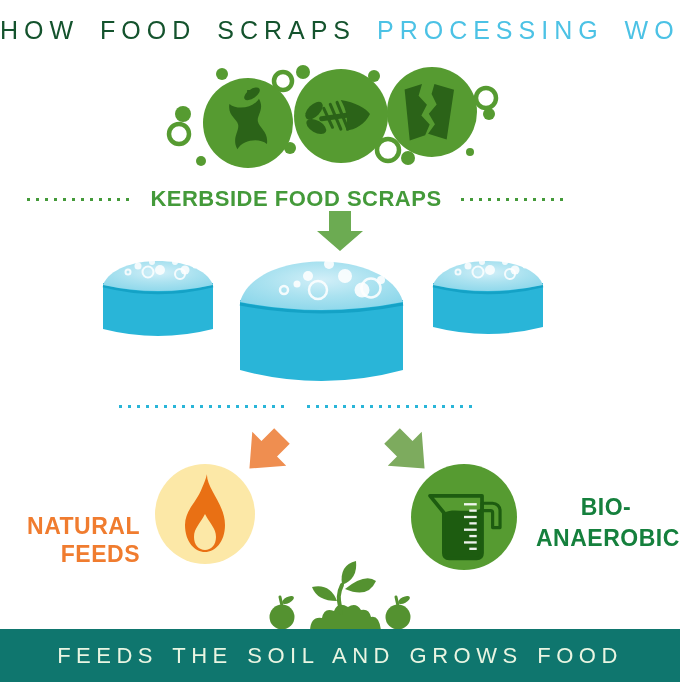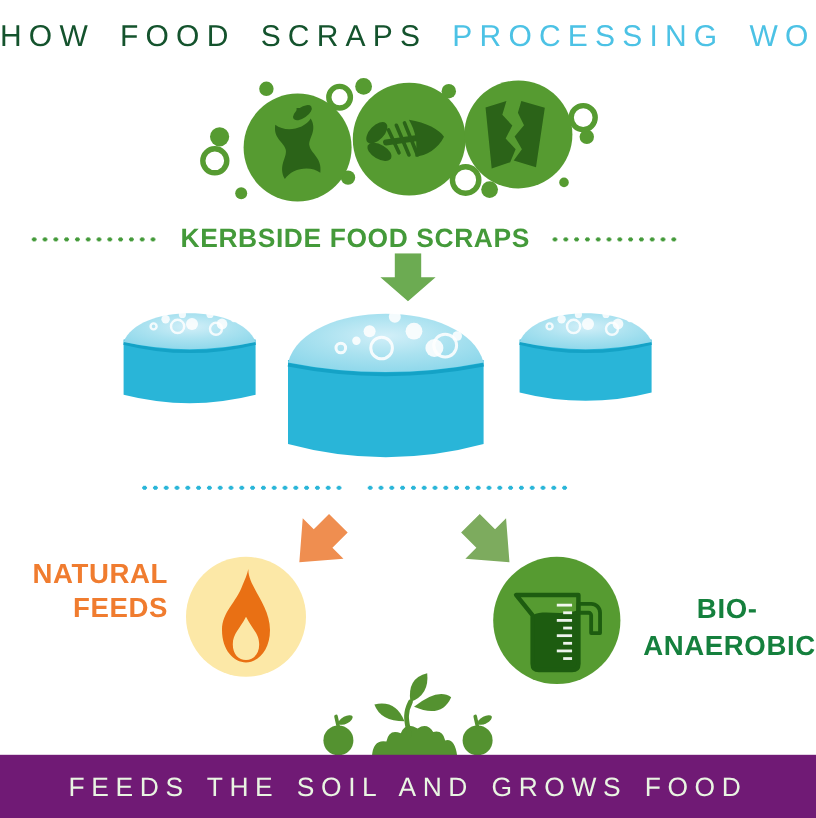--- a/index.html
+++ b/index.html
@@ -26,41 +26,41 @@
     background-image:radial-gradient(circle,currentColor 1.7px,transparent 2px);
     background-size:9px 5px;background-repeat:repeat-x;background-position:left center;
   }
   .stage-label{
     font-size:22px;font-weight:700;letter-spacing:0.5px;white-space:nowrap;
   }
   
   .art{position:absolute;left:0;}
   
   .heat-text{
-    position:absolute;left:18px;top:464px;width:122px;text-align:right;
+    position:absolute;left:18px;top:512px;width:122px;text-align:right;
     color:#f07c2f;font-size:23px;font-weight:700;line-height:28px;letter-spacing:0.5px;
   }
   .fert-text{
     position:absolute;left:536px;top:492px;width:140px;text-align:center;
     color:#15803d;font-size:23px;font-weight:700;line-height:31px;letter-spacing:0.5px;
   }
   .heat-text span,.fert-text span{display:block;}
   
   .flame-badge{
     position:absolute;left:155px;top:464px;width:100px;height:100px;border-radius:50%;
     background:#fce8a7;
   }
   .fert-badge{
     position:absolute;left:411px;top:464px;width:106px;height:106px;border-radius:50%;
     background:#569b31;
   }
   .flame-badge svg,.fert-badge svg{position:absolute;left:0;top:0;width:100%;height:100%;}
   
   .banner{
-    position:absolute;left:0;top:629px;width:680px;height:53px;background:#701a75;
+    position:absolute;left:0;top:629px;width:680px;height:53px;background:#0f766e;
   }
   .banner p{
     margin:0;width:100%;text-align:center;line-height:53px;color:#e9f5e2;
     font-size:22px;font-weight:400;letter-spacing:5.5px;word-spacing:3px;white-space:nowrap;
   }
 </style>
 </head>
 <body>
 
 <div id="stage">

